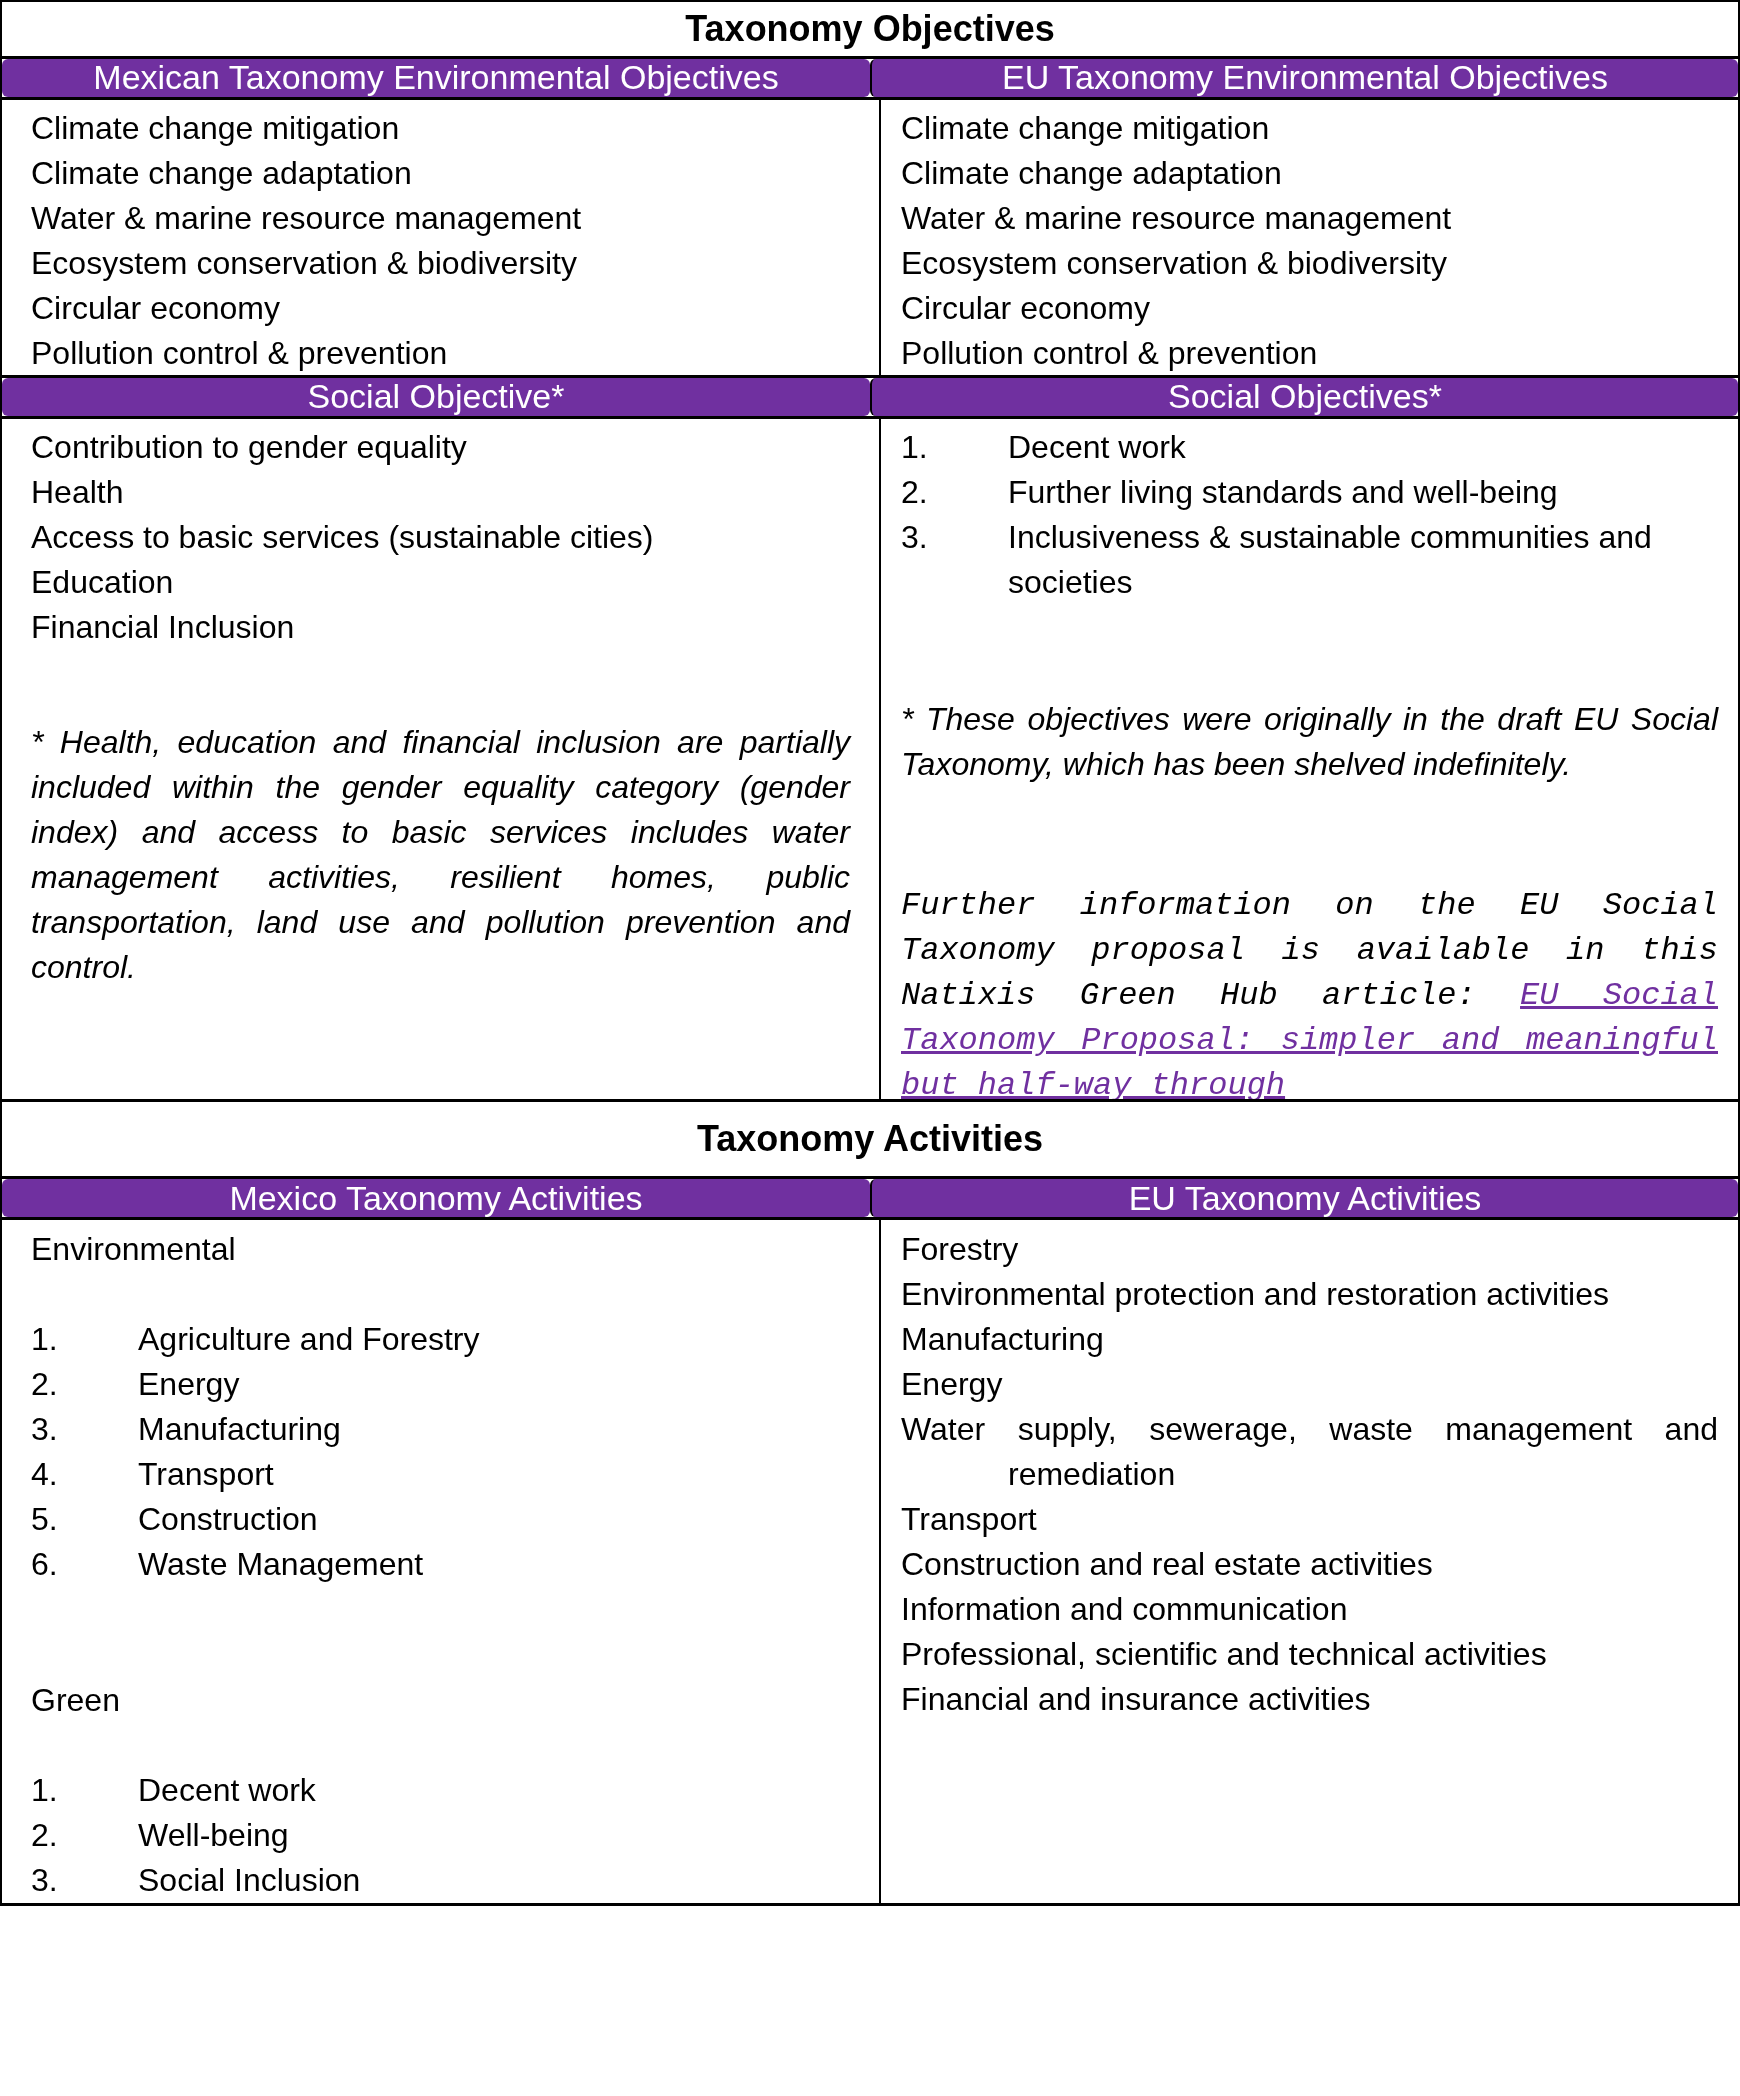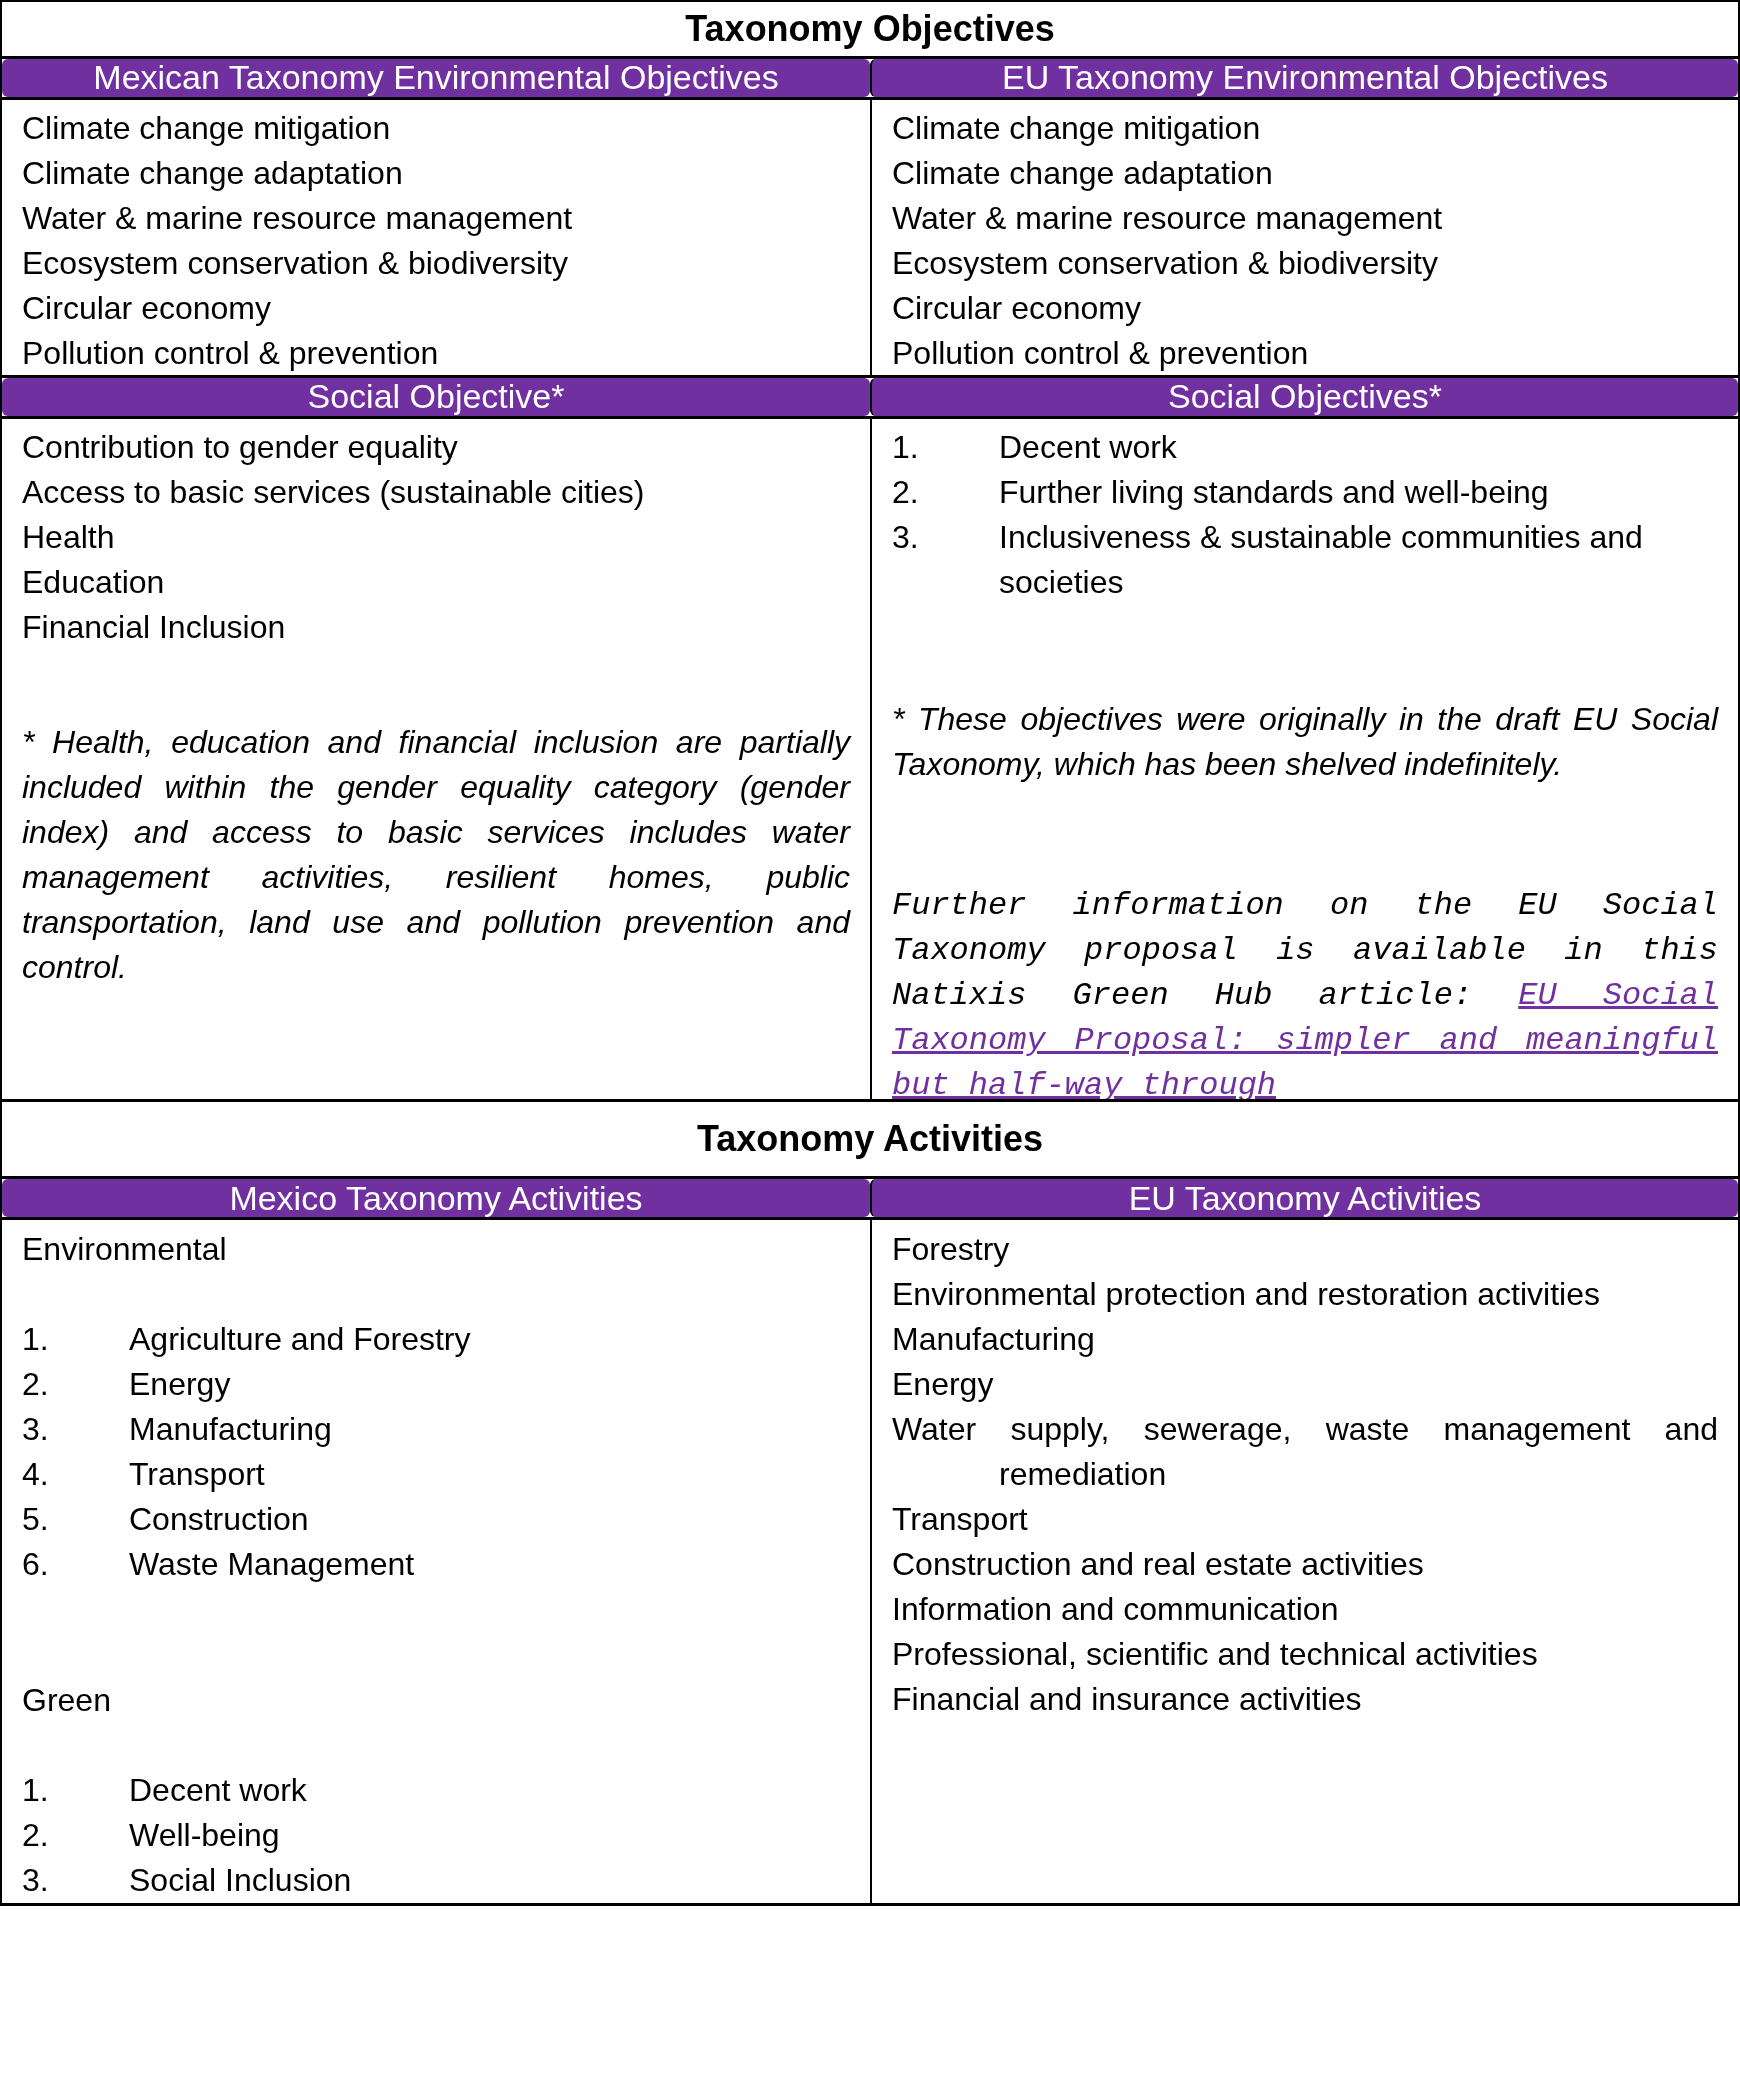--- a/index.html
+++ b/index.html
@@ -30,21 +30,21 @@
     display:flex; align-items:center; justify-content:center;
     white-space:nowrap; overflow:hidden;border-radius:6px;
   }
   .hdr-cell.right { border-left:2.5px solid #000; }
 
   
   .body-row { display:grid; grid-template-columns:868px 1fr; }
   .body-row.env    { height:275px; }
   .body-row.social { height:680px; }
   .body-row.act    { height:732px; }
-  .cell { padding:6.7px 20px 0 20px; overflow:hidden; }
+  .cell { padding:6.7px 20px 0 20px; overflow:hidden;margin-left:9px; }
   .cell.right { border-left:2.5px solid #000; }
 
   .line { line-height:45px; }
 
   
   .num-item { display:grid; grid-template-columns:107px 1fr; line-height:45px; }
   .num-item .txt { display:block; }
 
   
   .footnote { font-style:italic; text-align:justify; line-height:45px; }
@@ -107,22 +107,22 @@
   <div class="hdr-row">
     <div class="hdr-cell">Social Objective*</div>
     <div class="hdr-cell right">Social Objectives*</div>
   </div>
 
   <div class="body-row social">
     <div class="cell">
       <div>
 
       <div class="line">Contribution to gender equality</div>
+          <div class="line">Health</div>
           <div class="line">Access to basic services (sustainable cities)</div>
-          <div class="line">Health</div>
           <div class="line">Education</div>
           <div class="line">Financial Inclusion</div>
         </div>
       <div class="footnote fn-left">* Health, education and financial inclusion are partially included within the gender equality category (gender index) and access to basic services includes water management activities, resilient homes, public transportation, land use and pollution prevention and control.</div>
     </div>
     <div class="cell right">
       <div>
 
           <div class="num-item">
             <span class="num">1.</span>

